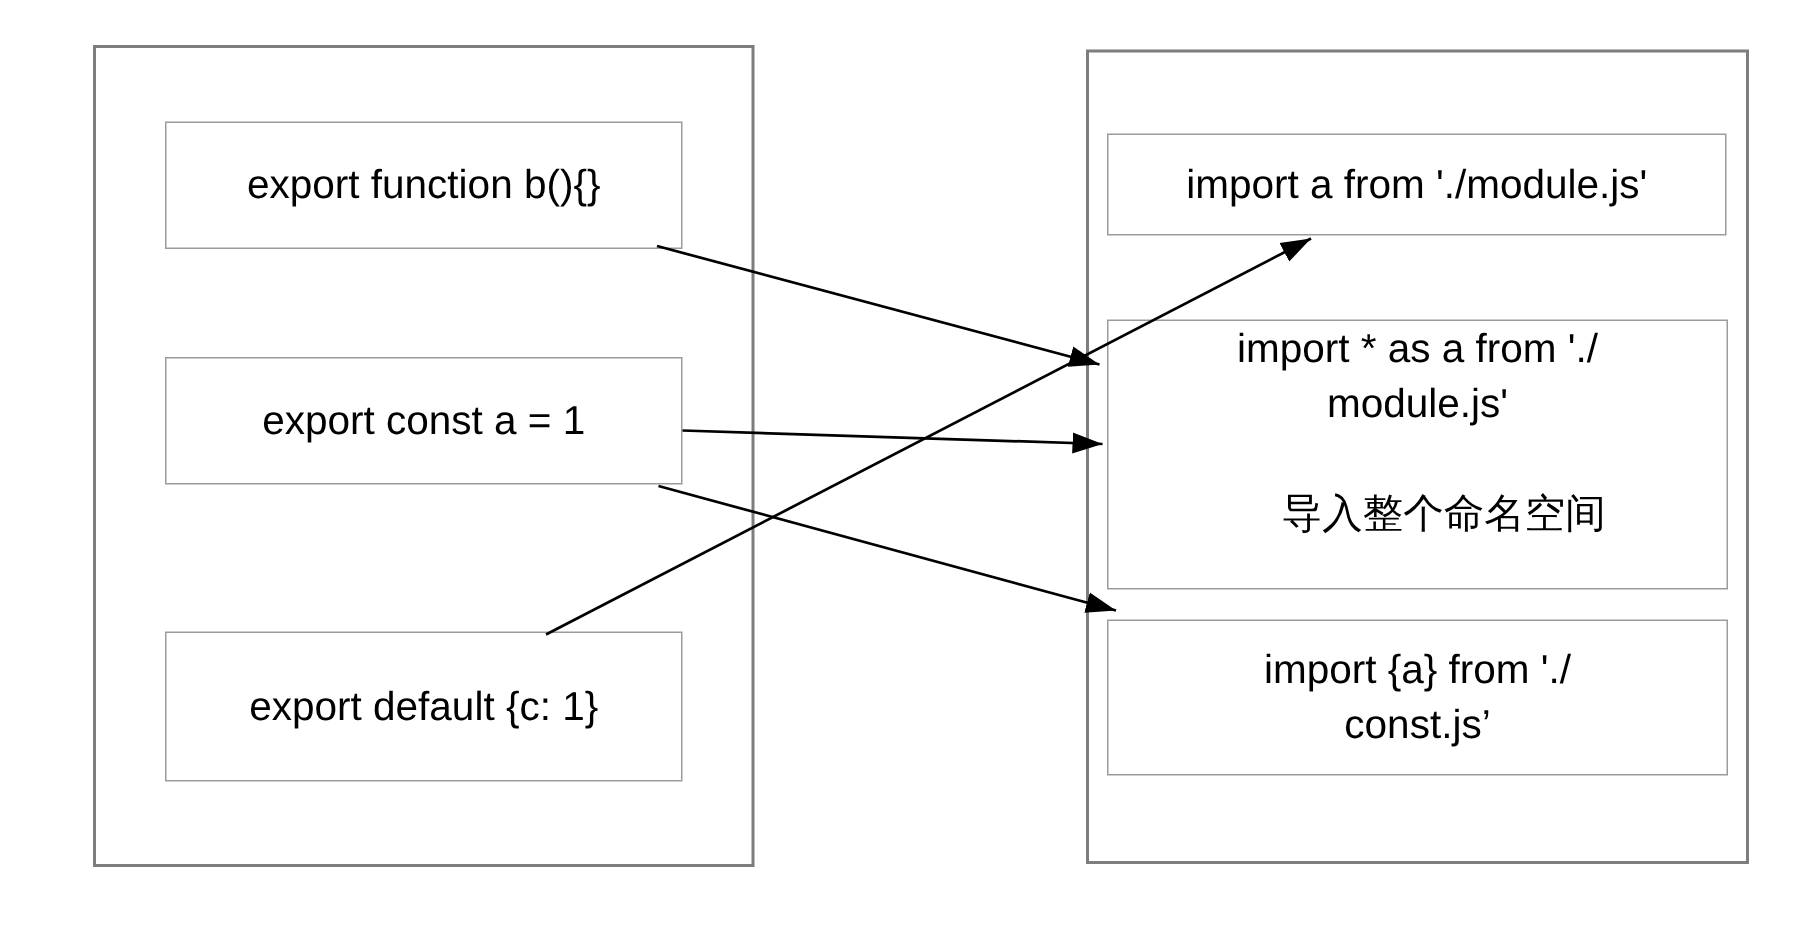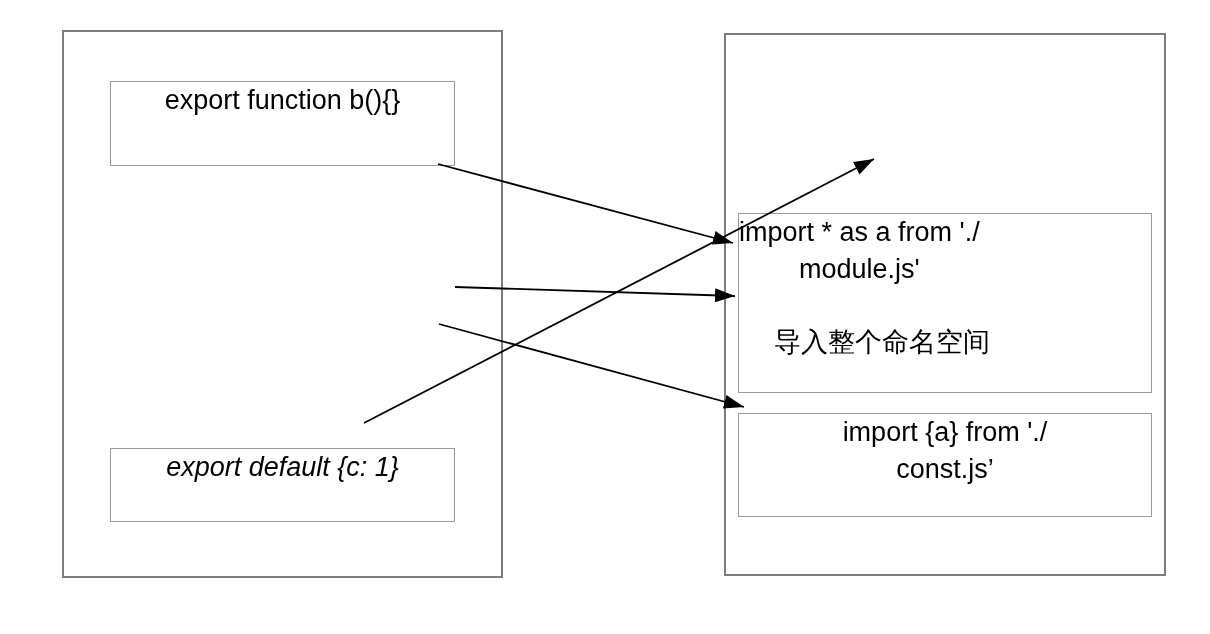--- a/index.html
+++ b/index.html
@@ -23,30 +23,30 @@
     box-sizing: border-box;
   }
   .panel-left  { left: 62px;  top: 30px; width: 441px; height: 548px; }
   .panel-right { left: 724px; top: 33px; width: 442px; height: 543px; }
   .node {
     position: absolute;
     border: 1.5px solid #9b9b9b;
     background: #ffffff;
     box-sizing: border-box;
     display: flex;
-    align-items: flex-start;
+    align-items: center;
     justify-content: center;
     text-align: center;
     font-size: 27px;
     line-height: 37px;
     white-space: pre-line;
   }
   .exp-1 { left: 110px; top: 81px;  width: 345px; height: 85px; }
   .exp-2 { left: 110px; top: 238px; width: 345px; height: 85px; }
-  .exp-3 { left: 110px; top: 448px; width: 345px; height: 74px; font-style: italic; }
+  .exp-3 { left: 110px; top: 421px; width: 345px; height: 100px; }
   .imp-1 { left: 738px; top: 89px;  width: 413px; height: 68px; }
   .imp-2 {
     left: 738px; top: 213px; width: 414px; height: 180px;
     flex-direction: column;
     justify-content: flex-start;
     padding-top: 0;
   }
   .imp-2 .note { margin-top: 36px; margin-left: 35px; }
   .imp-3 { left: 738px; top: 413px; width: 414px; height: 104px; }
   .arrows-layer {
@@ -65,26 +65,32 @@
 </head>
 <body>
 
 <div class="stage">
 
   <div class="container panel-left"></div>
 
   <div class="node exp-1">
     <span>export function b(){}</span>
   </div>
+  <div class="node exp-2">
+    <span>export const a = 1</span>
+  </div>
   <div class="node exp-3">
     <span>export default {c: 1}</span>
   </div>
 
   <div class="container panel-right"></div>
 
+  <div class="node imp-1">
+    <span>import a from './module.js'</span>
+  </div>
   <div class="node imp-2">
     <span>import * as a from './
 module.js'</span>
     <span class="note">导入整个命名空间</span>
   </div>
   <div class="node imp-3">
     <span>import {a} from './
 const.js’</span>
   </div>
 

